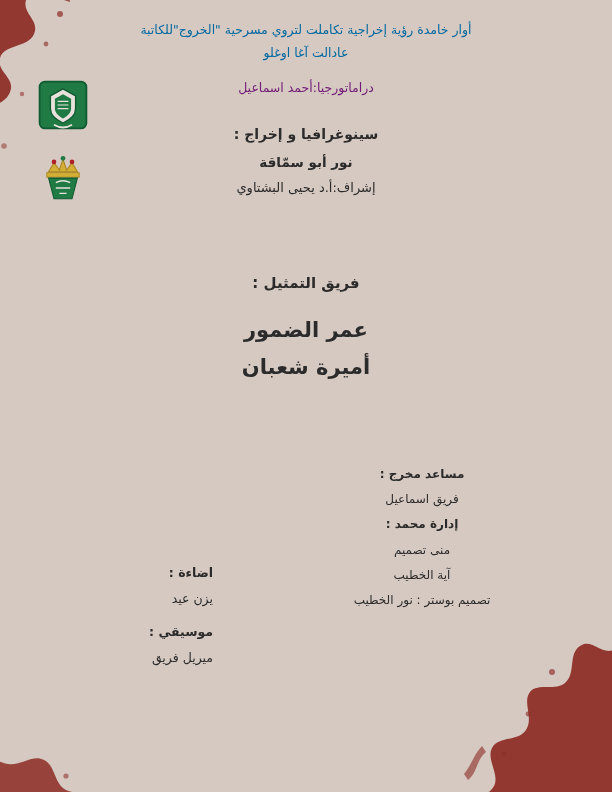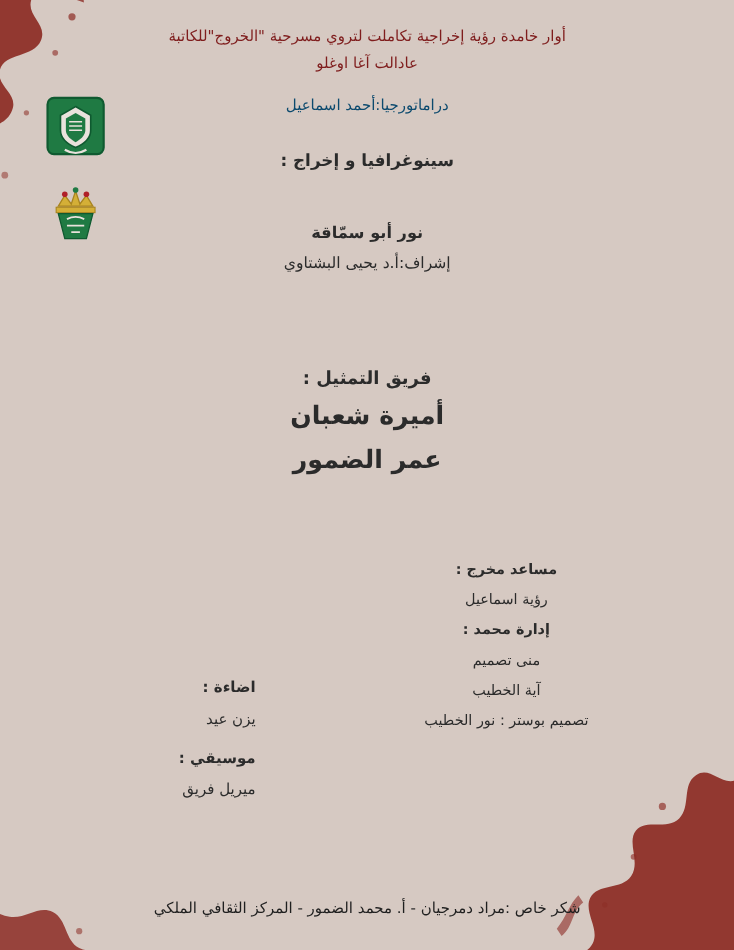--- a/index.html
+++ b/index.html
@@ -47,57 +47,56 @@
     height: 792px;
     box-sizing: border-box;
     padding: 10px 28px 0 28px;
   }
 
   .credit-head {
     text-align: center;
     font-size: 12.5px;
     line-height: 1.85;
     margin: 8px 0 16px 0;
-    color: #7f1d1d;
+    color: #0369a1;
   }
   .credit-head .line2 {
     display: block;
   }
 
   .dramaturg {
     text-align: center;
     font-size: 12.5px;
     margin-top: 16px;
-    color: #0c4a6e;
+    color: #701a75;
   }
 
   .block-center {
     text-align: center;
     margin-top: 26px;
     font-size: 13px;
     line-height: 1.95;
   }
   .block-center .big {
     font-size: 14px;
     font-weight: bold;
   }
   .block-center .mid {
     font-size: 13.5px;
     font-weight: bold;
-    margin-top: 32px;
   }
 
   .cast {
     text-align: center;
     margin-top: 74px;
   }
   .cast .cast-title {
     font-size: 15px;
     font-weight: bold;
-    margin-bottom: 4px;
+    margin-bottom: 20px;
   }
   .cast .cast-name {
     font-size: 21px;
     font-weight: bold;
     line-height: 1.75;
     letter-spacing: 0px;
   }
 
   
   .lower {
@@ -216,38 +215,37 @@
   <div class="dramaturg">دراماتورجيا:أحمد اسماعيل</div>
 
   <div class="block-center">
     <div class="big">سينوغرافيا و إخراج :</div>
     <div class="mid">نور أبو سمّاقة</div>
     <div>إشراف:أ.د يحيى البشتاوي</div>
   </div>
 
   <div class="cast">
     <div class="cast-title">فريق التمثيل :</div>
+    <div class="cast-name">عمر الضمور</div>
     <div class="cast-name">أميرة شعبان</div>
-    <div class="cast-name">عمر الضمور</div>
   </div>
 
   <div class="lower">
     <div class="col-right">
       <div class="lbl">مساعد مخرج :</div>
-      <div>رؤية اسماعيل</div>
+      <div>فريق اسماعيل</div>
       <div class="lbl">إدارة محمد :</div>
       <div>منى تصميم</div>
       <div>آية الخطيب</div>
       <div>تصميم بوستر : نور الخطيب</div>
     </div>
 
     <div class="col-left">
       <div class="lbl">اضاءة :</div>
       <div>يزن عيد</div>
       <div class="gap"></div>
       <div class="lbl">موسيقي :</div>
       <div>ميريل فريق</div>
     </div>
   </div>
 
-  <div class="thanks">شكر خاص :مراد دمرجيان - أ. محمد الضمور - المركز الثقافي الملكي</div>
 
 </div>
 
 </body></html>

